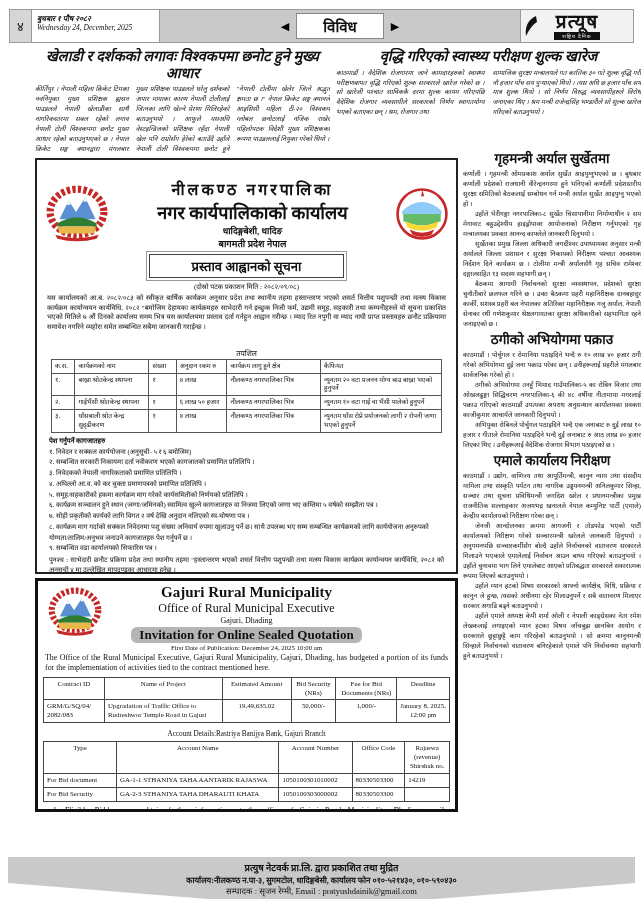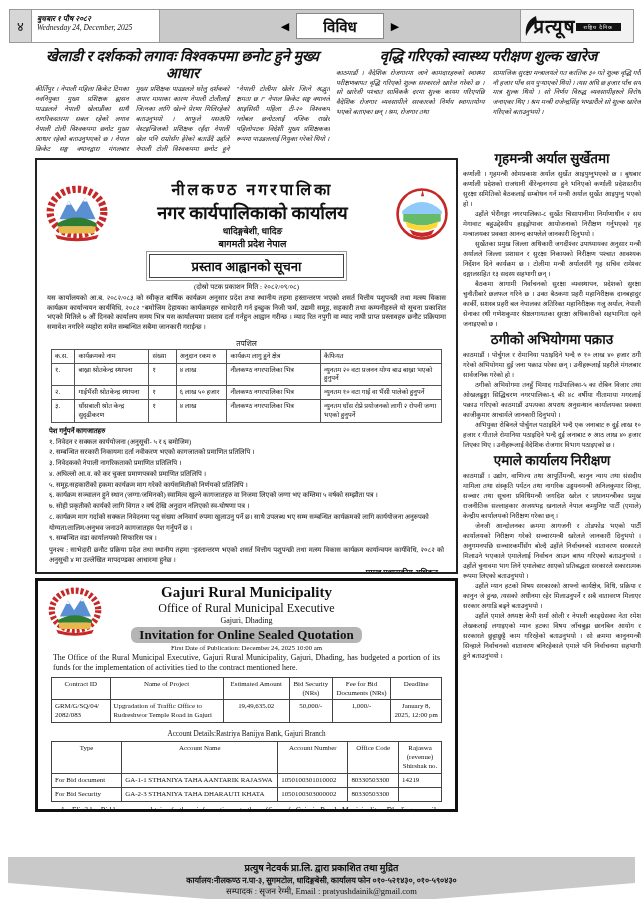--- a/index.html
+++ b/index.html
@@ -16,21 +16,21 @@
   .pagenum { width: 22px; background: #d6d6d6; border-right: 1px solid #9a9a9a;
              display: flex; align-items: center; justify-content: center; font-size: 13px; }
   .datebox { width: 128px; background: #fff; border-right: 1px solid #9a9a9a; padding: 3px 5px; }
   .date-np { font-size: 7.5px; font-weight: bold; font-style: italic; }
   .date-en { font-size: 7.5px; font-style: italic; }
   .section-wrap { flex: 1; display: flex; align-items: center; justify-content: center; gap: 7px; }
   .tri { font-size: 11px; line-height: 1; color: #000; }
   .section-box { background: #fff; border: 1px solid #888; padding: 2px 26px;
                  font-size: 15px; font-weight: bold; }
   .masthead { width: 113px; background: #f2f2f2; border-left: 1px solid #9a9a9a; position: relative;
-              display: flex; align-items: center; justify-content: center; }
+              display: flex; flex-direction: column; align-items: center; justify-content: center; }
   .masthead-title { font-size: 19px; font-weight: bold; line-height: 1; letter-spacing: 1px; }
   .masthead-strip { margin-top: 1px; background: #111; color: #fff; font-size: 5px;
                     padding: 1px 8px; letter-spacing: 1px; white-space: nowrap; }
   .swoosh { position: absolute; left: 3px; top: 4px; }
 
   
   .row-top { position: absolute; left: 35px; top: 48px; width: 606px; height: 106px;
              display: flex; gap: 6px; overflow: hidden; font-style: italic; }
   .art-top { overflow: hidden; }
   .art-top.a1 { width: 295px; }
@@ -47,32 +47,32 @@
   .n1-head { display: flex; align-items: center; padding: 1px 4px; }
   .n1-center { flex: 1; text-align: center; }
   .n1-org { font-size: 16px; font-weight: bold; letter-spacing: 3px; }
   .n1-office { font-size: 18px; font-weight: bold; }
   .n1-addr1 { font-size: 9px; font-weight: bold; }
   .n1-addr2 { font-size: 9.5px; font-weight: bold; }
   .n1-titlebox { width: fit-content; margin: 3px auto 2px; border: 1px solid #444; outline: 1px solid #999;
                  outline-offset: 2px; padding: 2px 42px; font-size: 13px; font-weight: bold; }
   .n1-pub { text-align: center; font-size: 7px; margin: 4px 0 2px; }
   .n1-intro { font-size: 6.9px; line-height: 1.4; text-align: justify; padding: 0 6px; }
-  .n1-caption { text-align: center; font-size: 7.5px; margin: 6px 0 1px; }
+  .n1-caption { text-align: center; font-size: 7.5px; margin: 16px 0 1px; }
   table { border-collapse: collapse; }
   .n1-table { width: calc(100% - 20px); margin: 0 auto; font-size: 6.6px; }
   .n1-table th, .n1-table td { border: 1px solid #555; padding: 2px 3px; text-align: left;
                                vertical-align: top; font-weight: normal; line-height: 1.35; }
   .n1-docs { padding: 3px 8px 0; font-size: 6.8px; line-height: 1.58; }
   .n1-docs .doc-head { font-weight: bold; }
   .n1-post { padding: 1px 8px 0; font-size: 6.8px; line-height: 1.5; text-align: justify; }
   .n1-sign { text-align: right; padding-right: 14px; font-size: 7.8px; font-weight: bold; margin-top: 2px; }
 
   .notice2 { border: 3px solid #111; background: #fff; height: 234px; overflow: hidden;
-             margin-top: 4px; position: relative; padding: 3px 13px; }
+             margin-top: 4px; position: relative; padding: 3px 5px; }
   .n2-logo { position: absolute; left: 9px; top: 6px; }
   .n2-center { text-align: center; }
   .n2-org { font-size: 15px; font-weight: bold; }
   .n2-office { font-size: 12px; }
   .n2-addr { font-size: 8px; }
   .n2-title { display: inline-block; background: #b5b5b5; font-size: 13px; font-weight: bold;
               padding: 0 8px; margin-top: 1px; border-radius: 6px; }
   .n2-pub { font-size: 6.8px; margin-top: 1px; }
   .n2-intro { font-size: 7.9px; line-height: 1.3; text-align: justify; margin-top: 2px; padding: 0 2px; }
   .n2-table { width: 100%; margin: 3px auto 0; font-size: 6.9px; }

